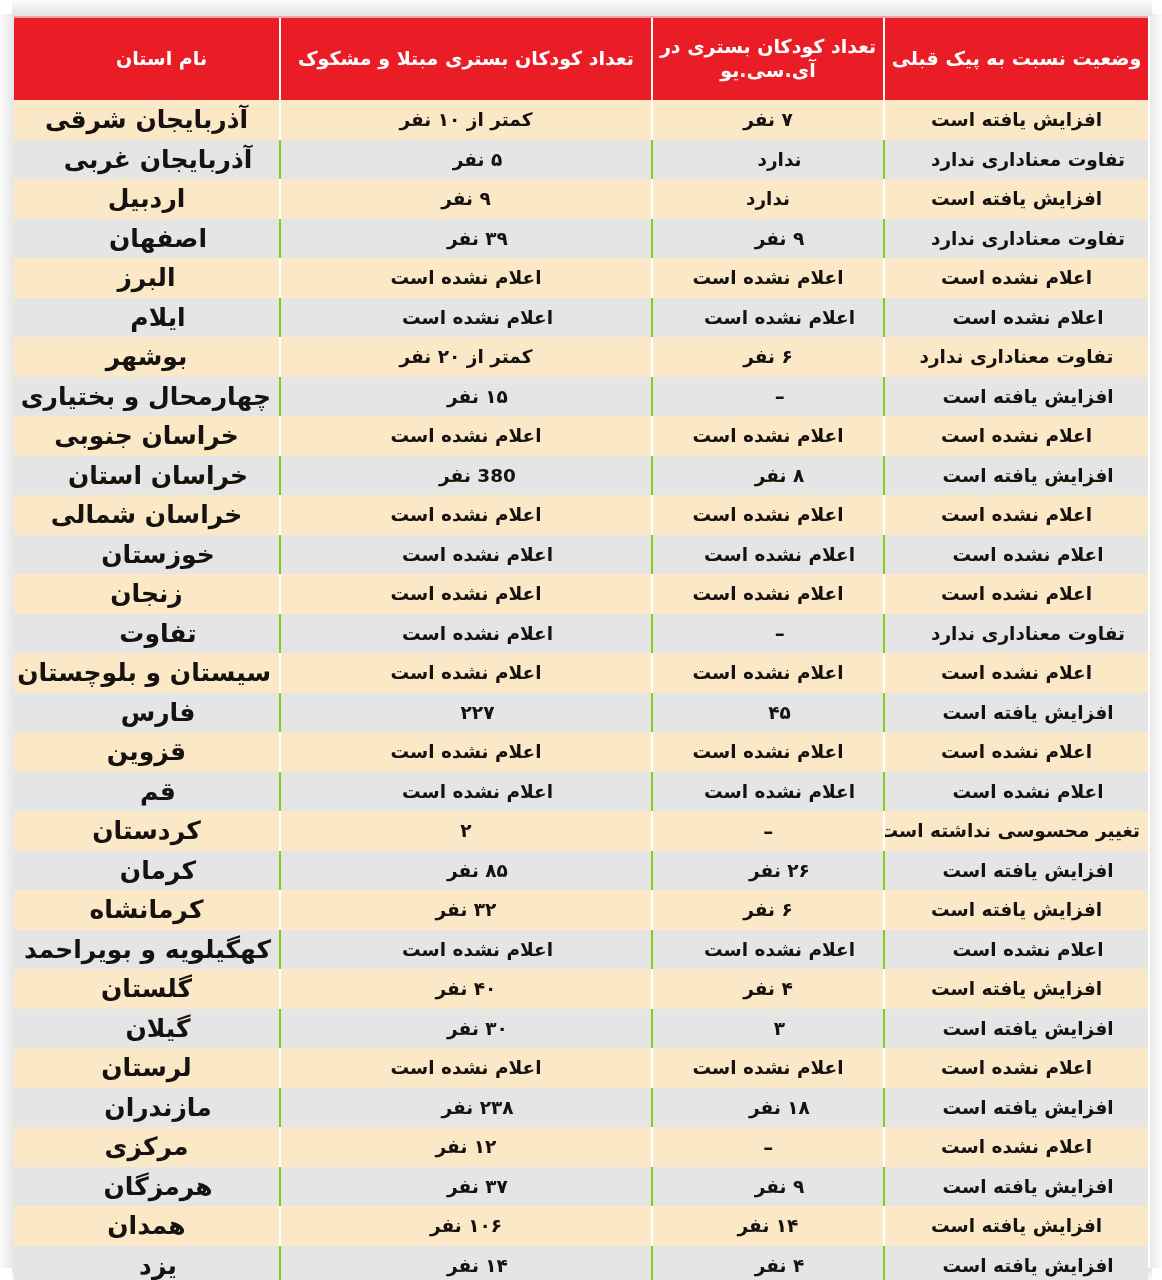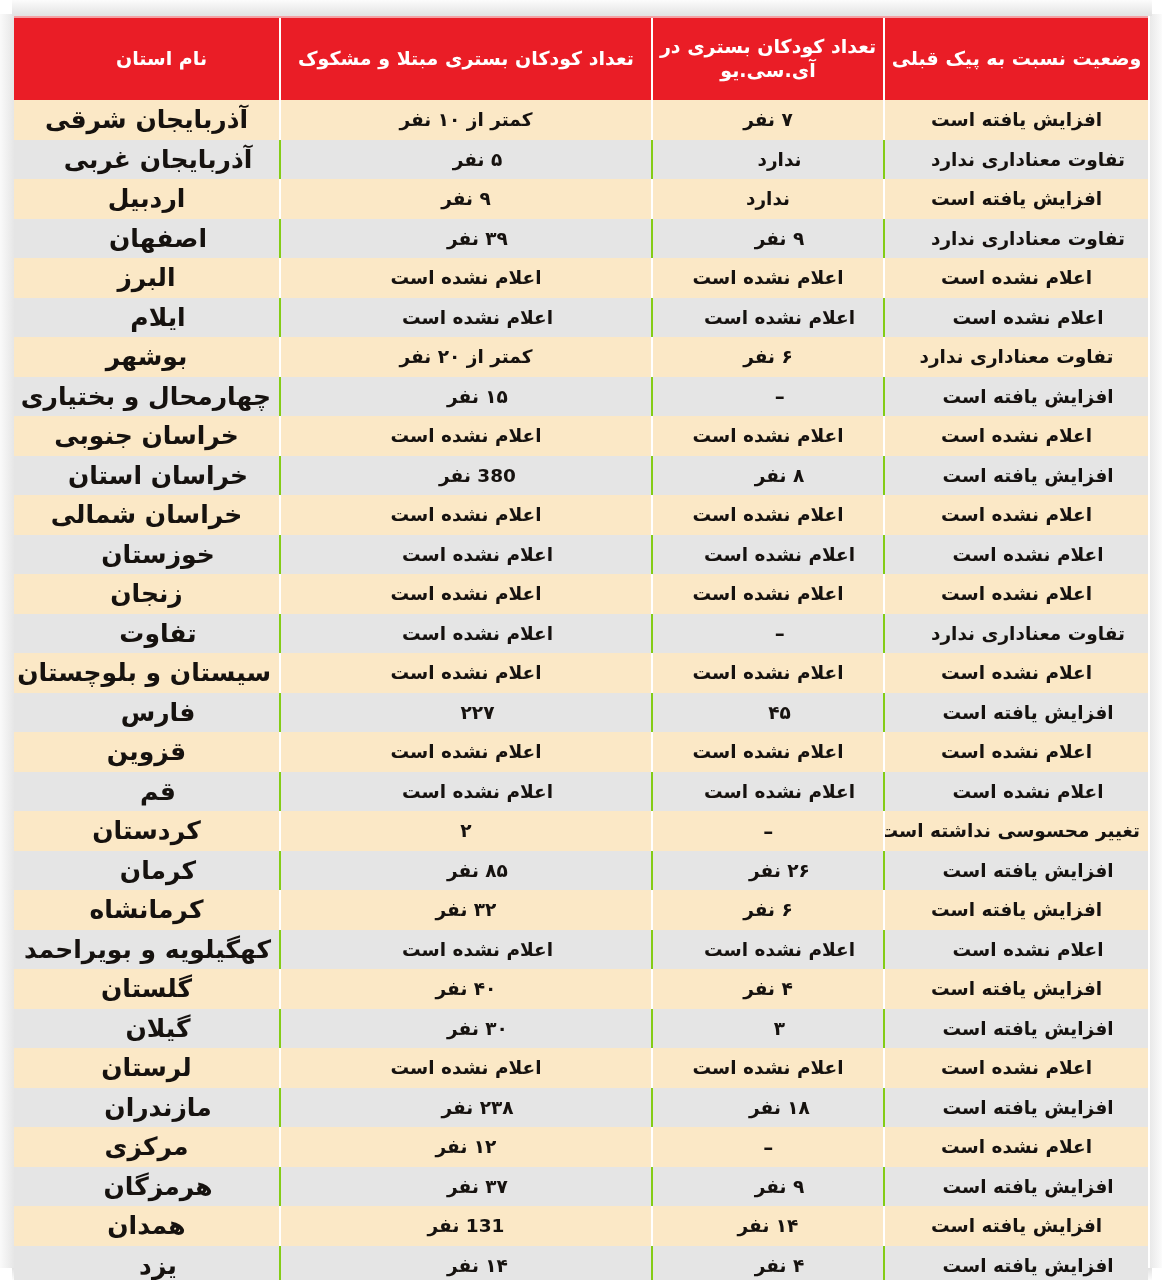--- a/index.html
+++ b/index.html
@@ -302,21 +302,21 @@
         </tr>
         <tr class="row-even">
           <td class="sep-l">افزایش یافته است</td>
           <td class="sep-l">۹ نفر</td>
           <td class="sep-l">۳۷ نفر</td>
           <td class="province-cell">هرمزگان</td>
         </tr>
         <tr class="row-odd">
           <td class="sep-l">افزایش یافته است</td>
           <td class="sep-l">۱۴ نفر</td>
-          <td class="sep-l">131 نفر</td>
+          <td class="sep-l">۱۰۶ نفر</td>
           <td class="province-cell">همدان</td>
         </tr>
         <tr class="row-even">
           <td class="sep-l">افزایش یافته است</td>
           <td class="sep-l">۴ نفر</td>
           <td class="sep-l">۱۴ نفر</td>
           <td class="province-cell">یزد</td>
         </tr>
       </tbody>
 

